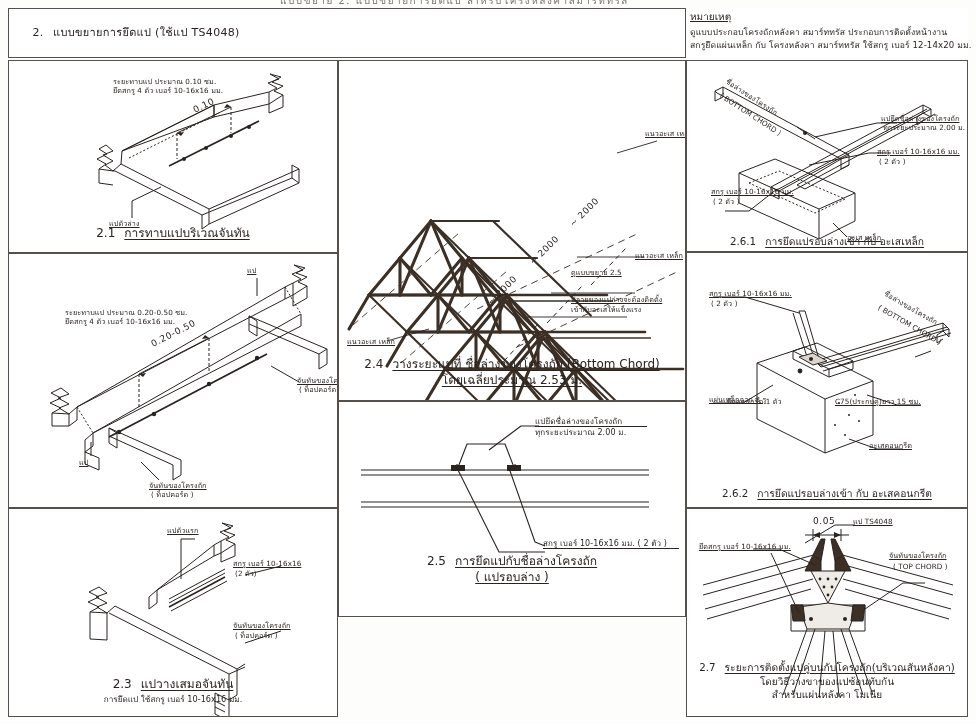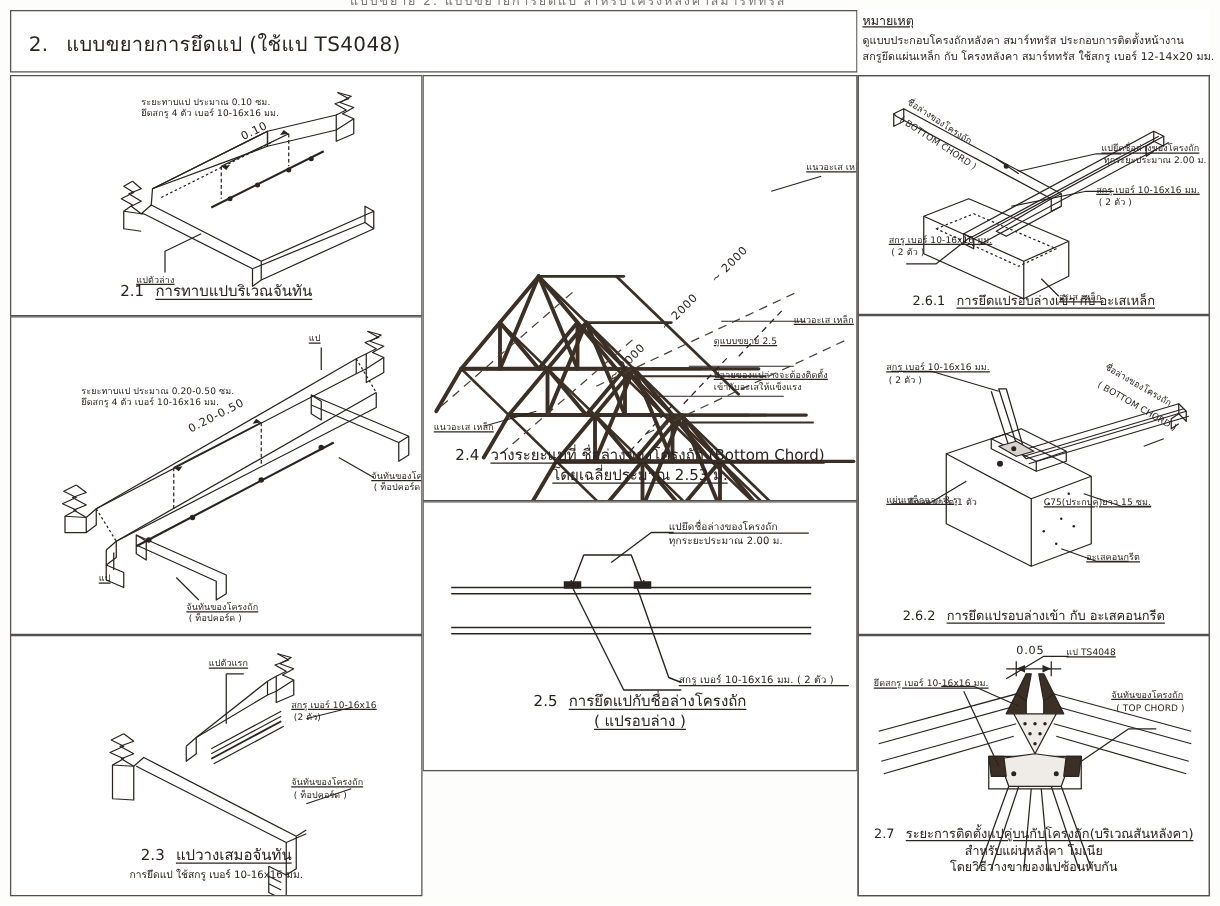--- a/index.html
+++ b/index.html
@@ -36,22 +36,23 @@
   
   .hdr-left {
     position: absolute;
     left: 8px; top: 8px;
     width: 678px; height: 50px;
     border: 1.2px solid #55504c;
     background: #fff;
   }
   .hdr-left .ttl {
     position: absolute; left: 14px; top: 14px;
-    font-size: 16px; letter-spacing: .3px;
+    font-size: 11px; letter-spacing: .3px;
     white-space: nowrap;
+    text-align: center;
   }
   .hdr-left .num { display:inline-block; width: 30px; }
 
   .hdr-right {
     position: absolute;
     left: 686px; top: 8px;
     width: 282px; height: 50px;
     background: #fff;
   }
   .hdr-right .noteTitle {
@@ -624,20 +625,20 @@
         <path d="M178 100 L216 74 L238 74"></path>
       </g>
     </svg>
     <div class="ann u" style="left:12px; top:33px;">ยึดสกรู เบอร์ 10-16x16 มม.</div>
     <div class="ann dim" style="left:126px; top:6px;">0.05</div>
     <div class="ann u" style="left:166px; top:8px;">แป TS4048</div>
     <div class="ann u" style="left:202px; top:42px;">จันทันของโครงถัก</div>
     <div class="ann" style="left:206px; top:53px;">( TOP CHORD )</div>
     <div class="cap xsmall" style="left:0; top:152px;">
       <div class="lineA"><span class="idx">2.7</span><span class="u">ระยะการติดตั้งแปคู่บนกับโครงถัก(บริเวณสันหลังคา)</span></div>
+      <div class="lineB">โดยวิธีวางขาของแปซ้อนทับกัน</div>
       <div class="lineB">สำหรับแผ่นหลังคา โมเนีย</div>
-      <div class="lineB">โดยวิธีวางขาของแปซ้อนทับกัน</div>
     </div>
   </div>
 
   <div class="rframe"></div>
 
 </div>
 
 </body></html>

